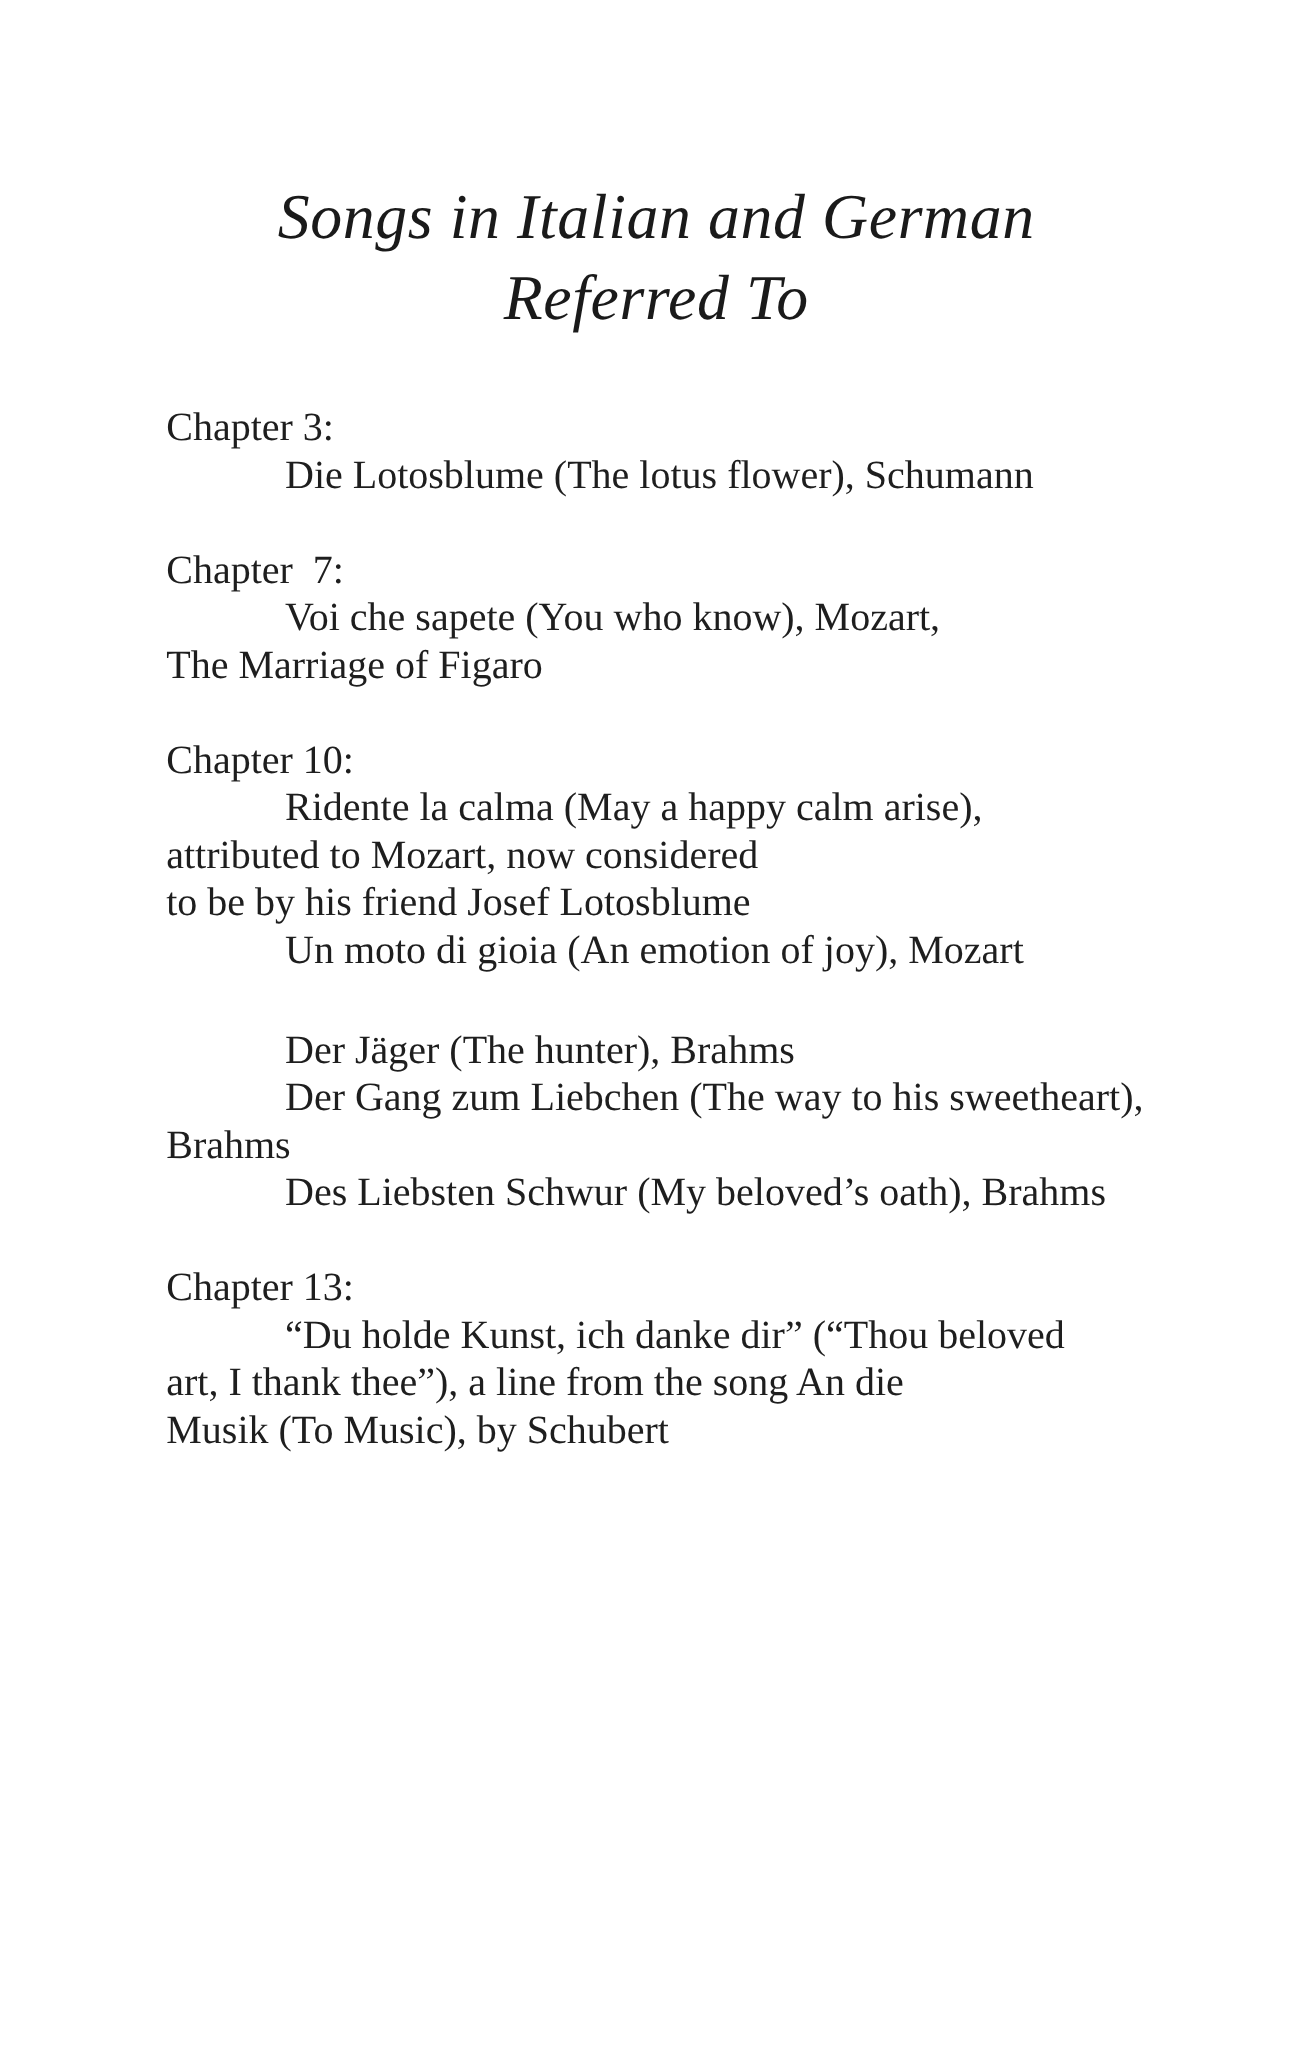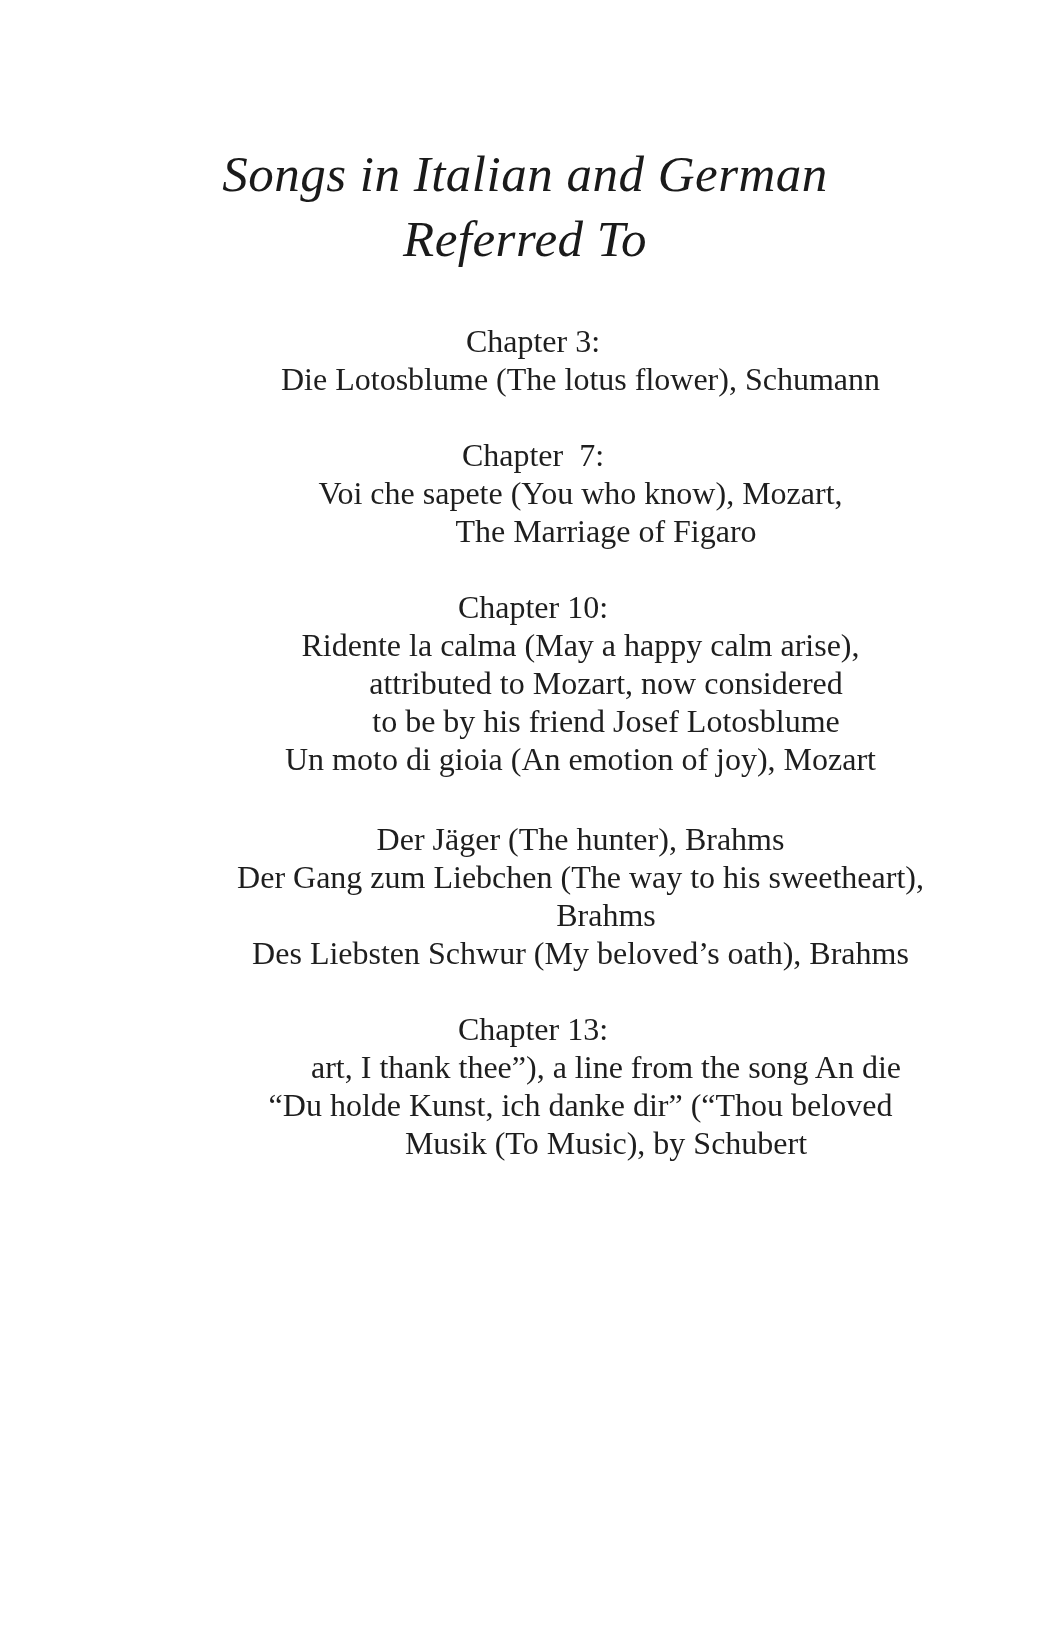--- a/index.html
+++ b/index.html
@@ -32,27 +32,26 @@
     position: absolute;
     top: 322px;
     left: 133px;
     width: 800px;
     font-size: 32px;
     line-height: 38px;
     color: #1e1e1e;
   }
   .section {
     margin-bottom: 38px;
-    text-align: center;
   }
   .chapter-heading {
     white-space: pre; 
   }
   .song-line.indent1 { margin-left: 95px; }
-  .song-line.indent2 { margin-left: 146px; }
+  .song-line.indent2 { }
   .song-line .it { }
   .song-line .ro { font-style: normal; }
   .spacer-line { height: 42px; }
 </style>
 </head>
 <body>
 
 <div class="page">
 
   <div class="title-block">
@@ -77,19 +76,19 @@
         <div class="song-line indent2"><span class="ro">to be by his friend Josef Lotosblume</span></div>
         <div class="song-line indent1"><span class="it">Un moto di gioia (An emotion of joy), </span><span class="ro">Mozart</span></div>
         <div class="spacer-line"></div>
         <div class="song-line indent1"><span class="it">Der Jäger (The hunter), </span><span class="ro">Brahms</span></div>
         <div class="song-line indent1"><span class="it">Der Gang zum Liebchen (The way to his sweetheart),</span></div>
         <div class="song-line indent2"><span class="ro">Brahms</span></div>
         <div class="song-line indent1"><span class="it">Des Liebsten Schwur (My beloved’s oath), </span><span class="ro">Brahms</span></div>
       </div>
       <div class="section">
         <div class="chapter-heading">Chapter 13:</div>
+        <div class="song-line indent1"><span class="ro">“Du holde Kunst, ich danke dir” </span><span class="it">(“Thou beloved</span></div>
         <div class="song-line indent2"><span class="it">art, I thank thee”), </span><span class="ro">a line from the song </span><span class="it">An die</span></div>
-        <div class="song-line indent1"><span class="ro">“Du holde Kunst, ich danke dir” </span><span class="it">(“Thou beloved</span></div>
         <div class="song-line indent2"><span class="it">Musik (To Music), </span><span class="ro">by Schubert</span></div>
       </div>
     </div>
 
 </div>
 
 </body></html>

